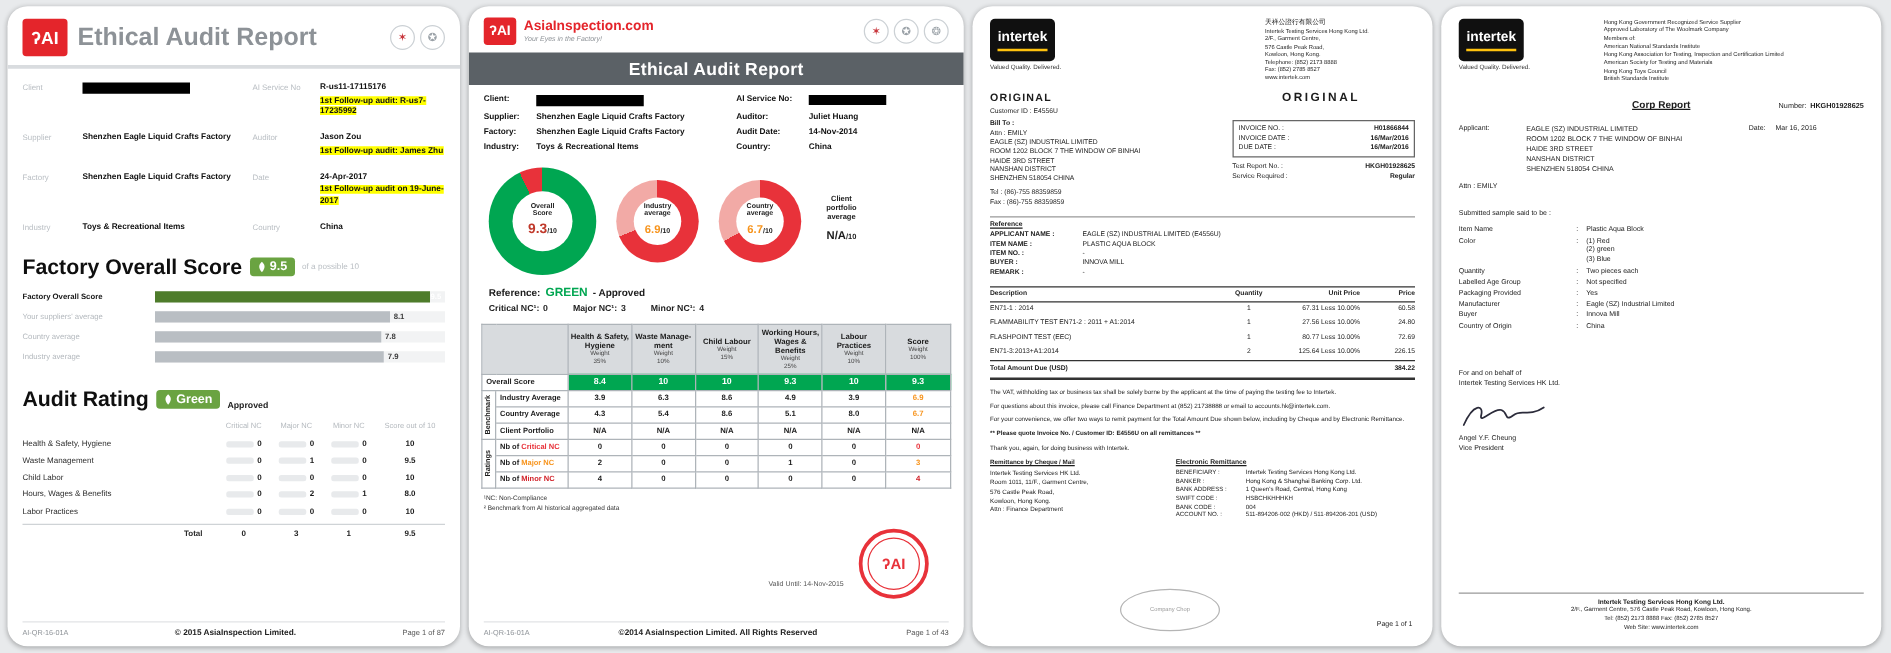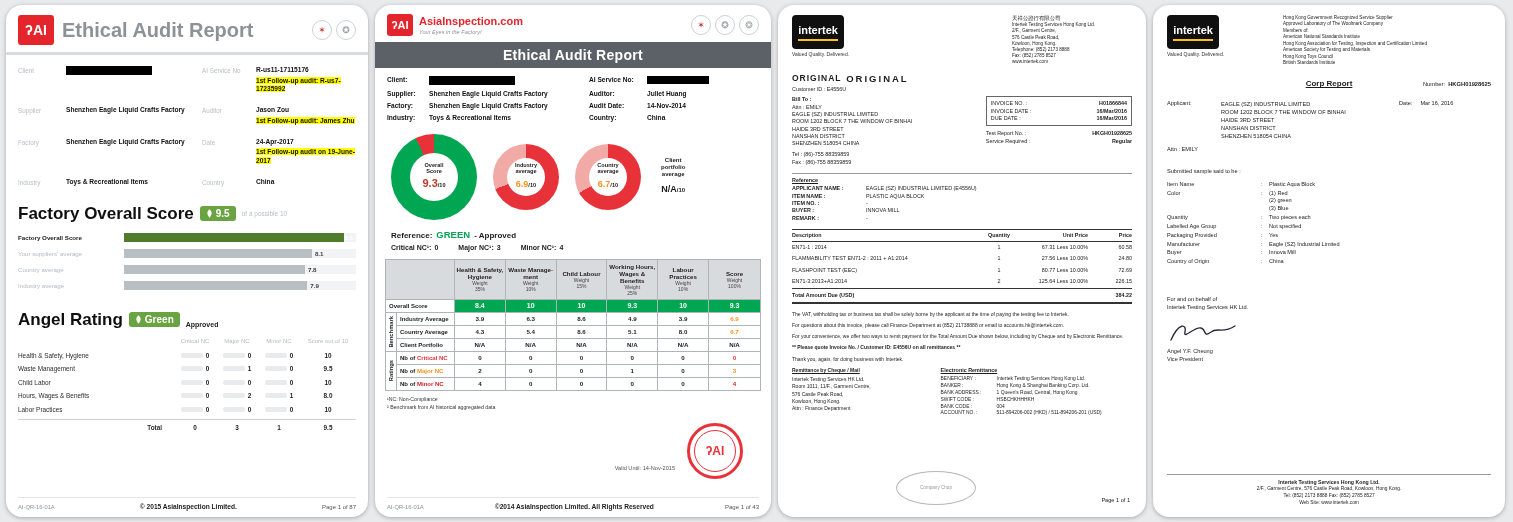--- a/index.html
+++ b/index.html
@@ -99,21 +99,21 @@
 .valid{position:absolute;right:96px;bottom:46px;font-size:5.6px;color:#555}
 
 
 .inner3{padding:10px 14px;font-size:5.4px;line-height:1.35;height:100%;position:relative}
 .itk-head{display:flex;justify-content:space-between;align-items:flex-start}
 .itk-logo{width:52px;height:34px;background:#101010;border-radius:4px;color:#fff;display:flex;align-items:center;justify-content:center;font-weight:bold;font-size:11px}
 .itk-logo span{border-bottom:2px solid #ffc20e;padding-bottom:1px}
 .itk-tag{font-size:5px;color:#333;margin-top:2px}
 .letterhead{width:120px;font-size:4.6px;line-height:1.35;color:#222}
 .letterhead div:first-child{font-size:5.4px}
-.orig-row{display:flex;justify-content:flex-start;margin-top:7px;align-items:flex-start}
+.orig-row{display:flex;justify-content:space-between;margin-top:7px;align-items:flex-start}
 .orig{font-size:8.5px;font-weight:bold;letter-spacing:1px}
 .custid{font-size:5.4px;margin-top:2px}
 .inv-title{font-size:9.5px;font-weight:bold;letter-spacing:2px;margin-right:44px}
 .bill-meta{display:flex;justify-content:space-between;margin-top:3px}
 .billto{width:54%}
 .bt-head{font-weight:bold}
 .telfax{margin-top:4px}
 .meta{width:43%}
 .meta-box{border:1px solid #666;padding:3px 4px}
 .meta-row{display:flex;justify-content:space-between}
@@ -243,21 +243,21 @@
         <div class="bar-row">
           <div class="bar-label">Industry average</div>
           <div class="bar-track">
             <div class="bar-fill" style="width: 79%; background: rgb(185, 190, 195);"></div>
             <span class="bar-val" style="left: calc(79% + 3px);">7.9</span>
           </div>
         </div>
       </div>
 
     <div class="sec-row">
-      <span class="sec-title">Angel Rating</span>
+      <span class="sec-title">Audit Rating</span>
       <span class="badge">
         <svg viewBox="0 0 10 12">
             <path d="M5 0 C8 3 10 6 5 12 C0 6 2 3 5 0Z" fill="#fff"></path>
           </svg>
         <span>Green</span>
       </span>
       <span class="badge-approved">Approved</span>
     </div>
     <div class="rt">
       <div class="rt-head">

